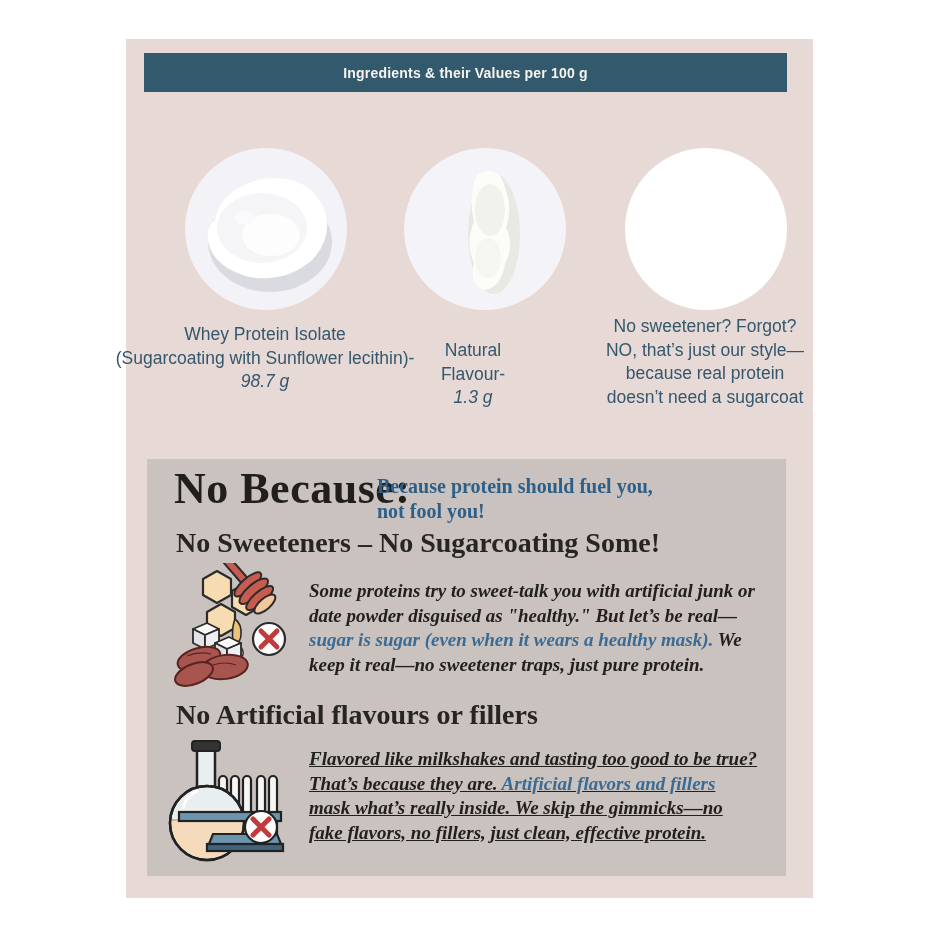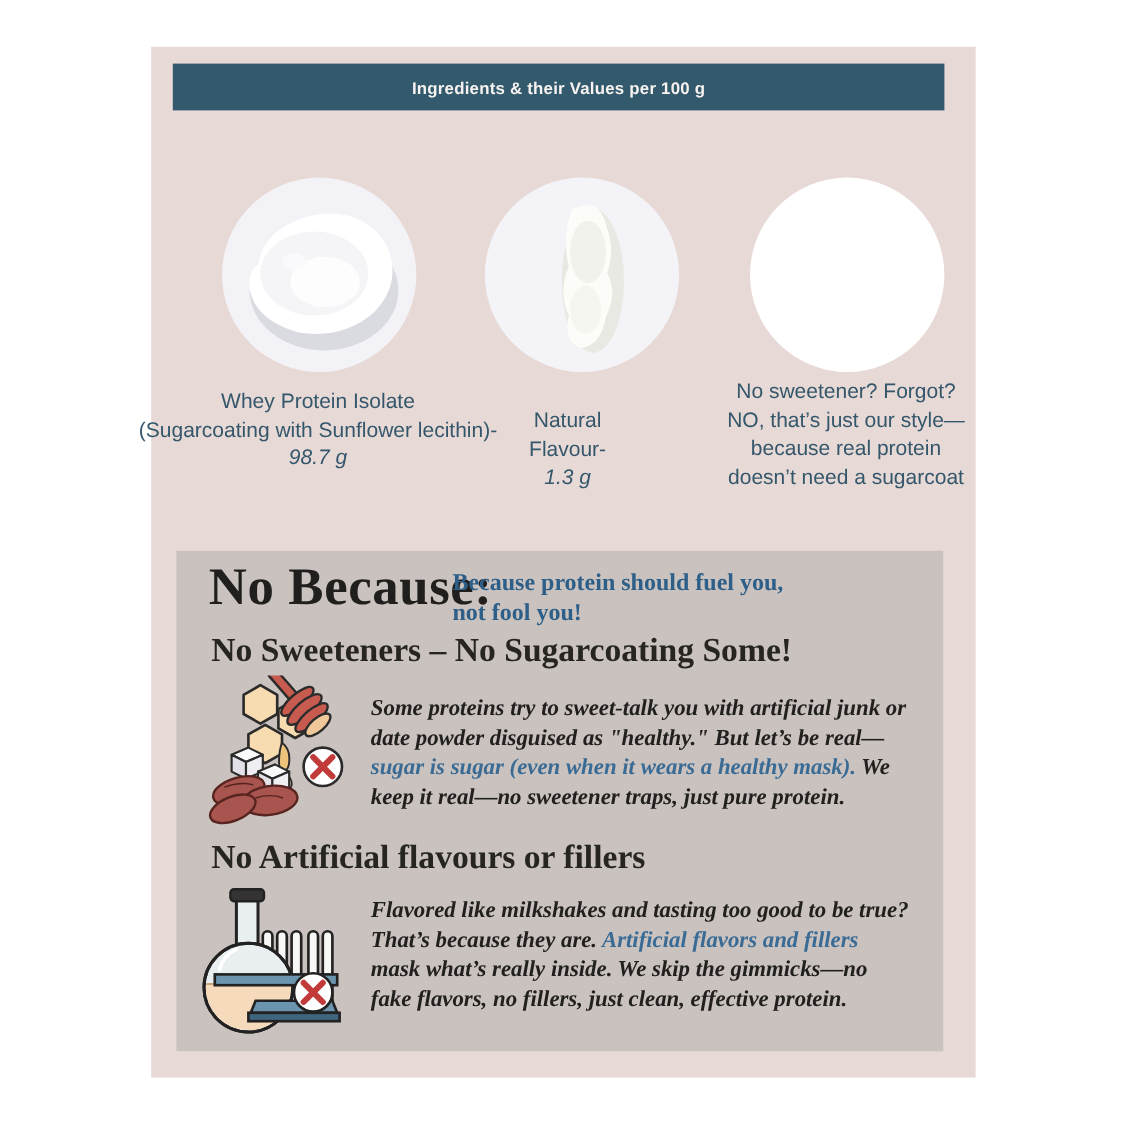--- a/index.html
+++ b/index.html
@@ -39,21 +39,21 @@
   .h2 { top:240px; }
 
   .illo { position:absolute; }
   .illo1 { left:22px; top:104px; width:126px; height:126px; }
   .illo2 { left:14px; top:277px; width:130px; height:130px; }
   .illo svg { width:100%; height:100%; display:block; }
 
   .body-text { position:absolute; left:162px; width:450px; font-size:19px; font-style:italic;
     font-weight:600; color:#21201e; line-height:24.5px; }
   .p1 { top:100px;margin-top:20px; }
-  .p2 { top:288px; }
+  .p2 { top:288px;text-decoration:underline; }
   .body-text .blue { color:#3a6b95; }
 </style>
 </head>
 <body>
 
 <div class="panel">
 
   <div class="header-bar">
     <span class="title">Ingredients &amp; their Values per 100 g</span>
   </div>

